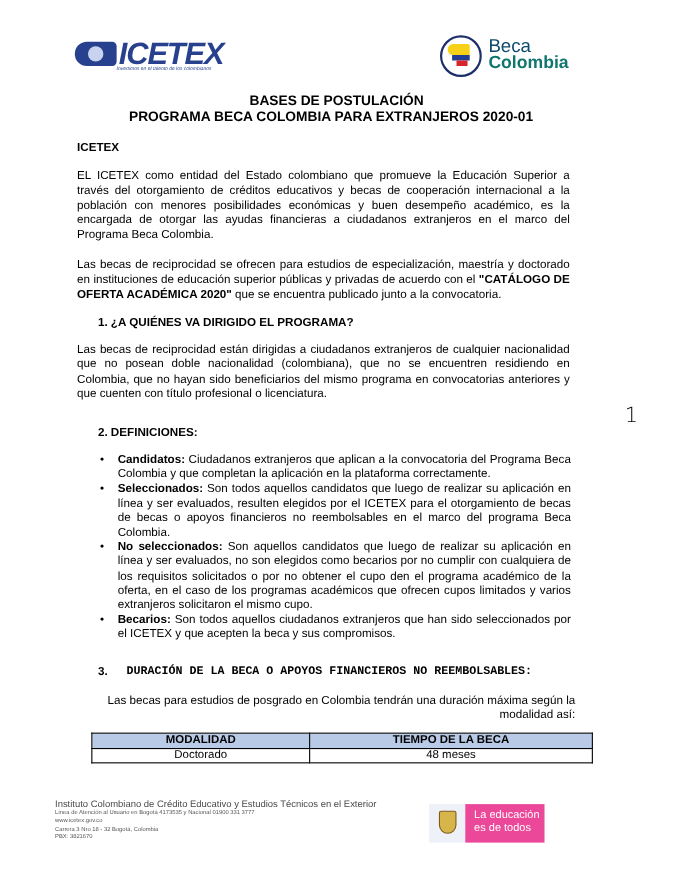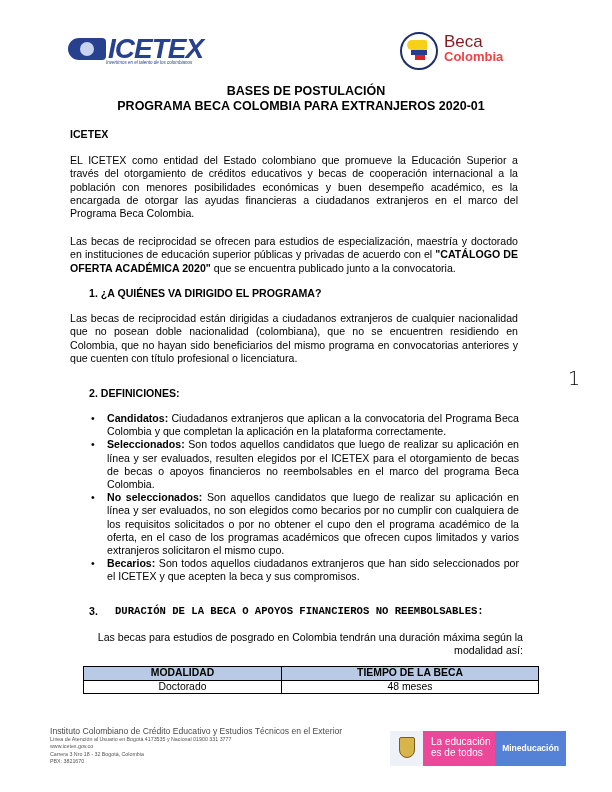--- a/index.html
+++ b/index.html
@@ -8,22 +8,22 @@
     .icetex-logo { position:absolute; left:68px; top:8px; width:150px; height:30px; }
     .icetex-globe { position:absolute; left:0; top:2px; width:38px; height:22px; background:#27418e; border-radius:11px 4px 4px 11px; }
     .icetex-globe::after { content:""; position:absolute; left:12px; top:4px; width:14px; height:14px; border-radius:50%; background:#c8d3ef; }
     .icetex-word { position:absolute; left:40px; top:-3px; font-family:"Liberation Sans", sans-serif; font-weight:bold; font-size:28px; letter-spacing:-1px; color:#27418e; font-style:italic; }
     .icetex-tag { position:absolute; left:38px; top:24px; font-size:4.5px; font-style:italic; color:#27418e; white-space:nowrap; }
     .beca-logo { position:absolute; left:400px; top:4px; width:140px; height:38px; }
     .beca-flag { position:absolute; left:0; top:0; width:34px; height:34px; border-radius:50%; border:2px solid #1d2f6b; overflow:hidden; background:#fff; }
     .beca-flag .y { position:absolute; left:5px; top:6px; width:20px; height:10px; background:#f7d117; border-radius:6px 2px 0 6px; }
     .beca-flag .b { position:absolute; left:9px; top:16px; width:16px; height:5px; background:#233d91; }
     .beca-flag .r { position:absolute; left:13px; top:21px; width:10px; height:5px; background:#d8232a; }
-    .beca-t1 { position:absolute; left:44px; top:0px; font-size:17px; color:#7f1d1d; }
-    .beca-t2 { position:absolute; left:44px; top:17px; font-size:13px; font-weight:bold; color:#ef4444; }
+    .beca-t1 { position:absolute; left:44px; top:0px; font-size:17px; color:#0c4a6e; }
+    .beca-t2 { position:absolute; left:44px; top:17px; font-size:16px; font-weight:bold; color:#0f766e; }
     .title { position:absolute; left:0; width:612px; text-align:center; font-weight:bold; font-size:12.5px; }
     .t1 { top:84px; }
     .t2 { top:99px; left:-5px; }
     .p { position:absolute; left:70px; width:448px; font-size:10.6px; line-height:13.3px; text-align:justify; }
     .p b { font-weight:bold; }
     .h { position:absolute; font-weight:bold; font-size:10.6px; }
     .list { position:absolute; left:91px; width:428px; margin:0; padding:0; list-style:none; font-size:10.6px; line-height:13.2px; }
     .list li { position:relative; padding-left:16px; text-align:justify; }
     .list li .bullet { position:absolute; left:0; top:0; }
     .pagenum { position:absolute; left:568px; top:367px; font-size:19px; font-family:"DejaVu Sans", sans-serif; font-weight:300; }
@@ -113,14 +113,13 @@
   <div class="fs">Carrera 3 Nro 18 - 32 Bogotá, Colombia</div>
   <div class="fs">PBX: 3821670</div>
 </div>
 
 <div class="gov-logo">
   <div class="gov-shield"></div>
   <div class="gov-box1">
     <div>La educación</div>
     <div>es de todos</div>
   </div>
-  <div class="gov-box2">Mineducación</div>
 </div>
 
 </body></html>

